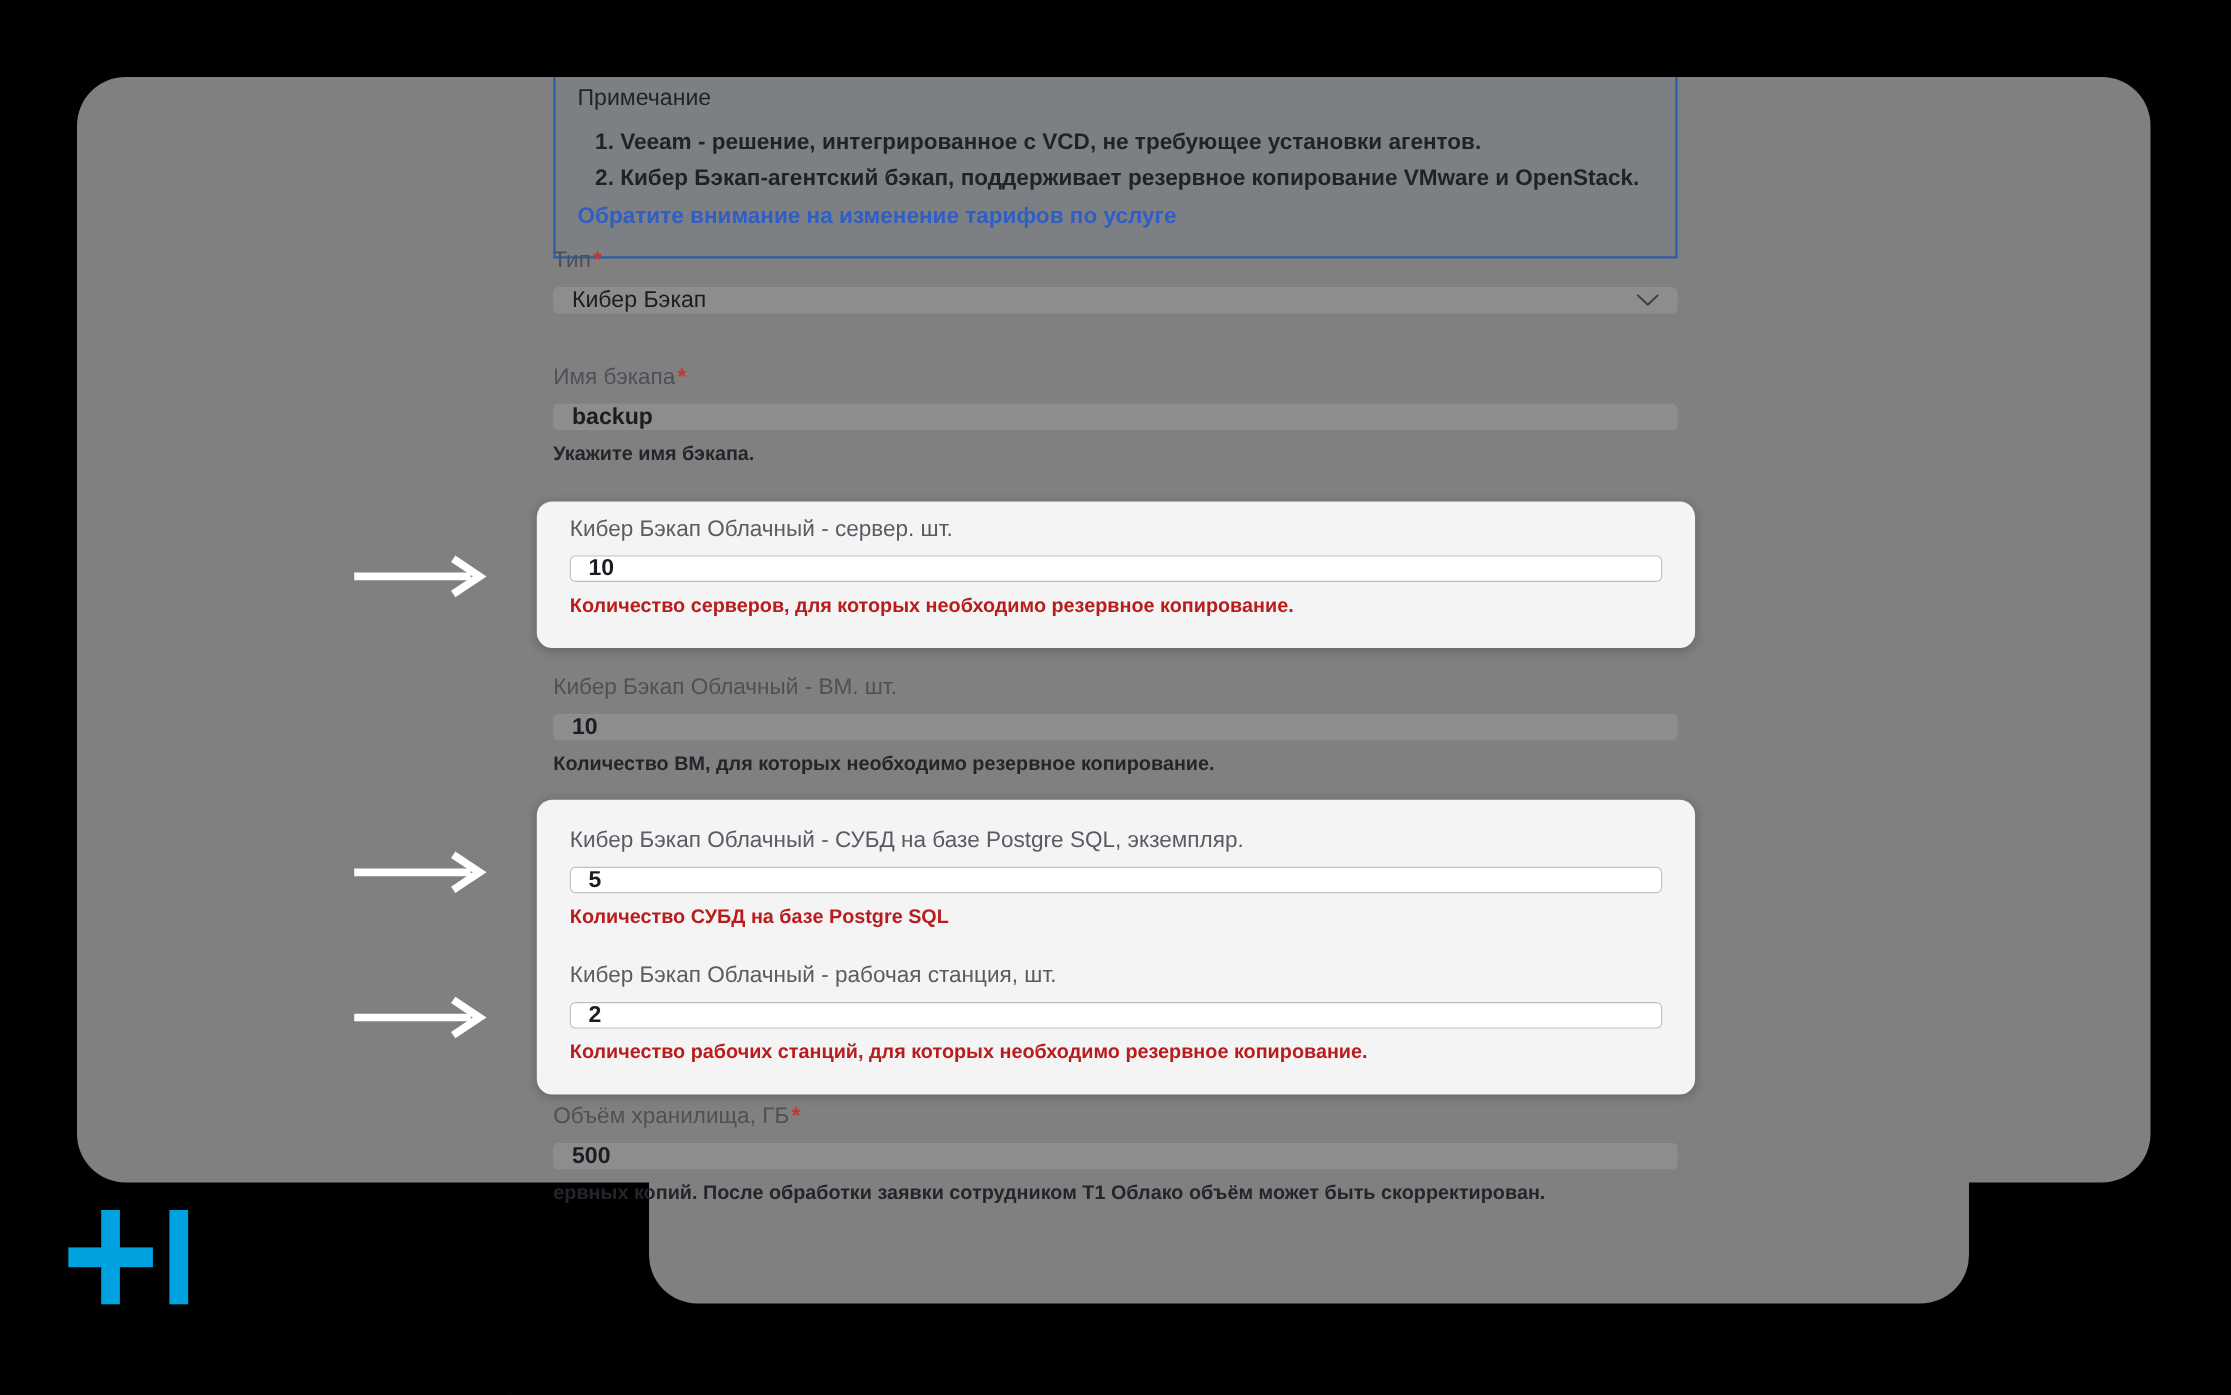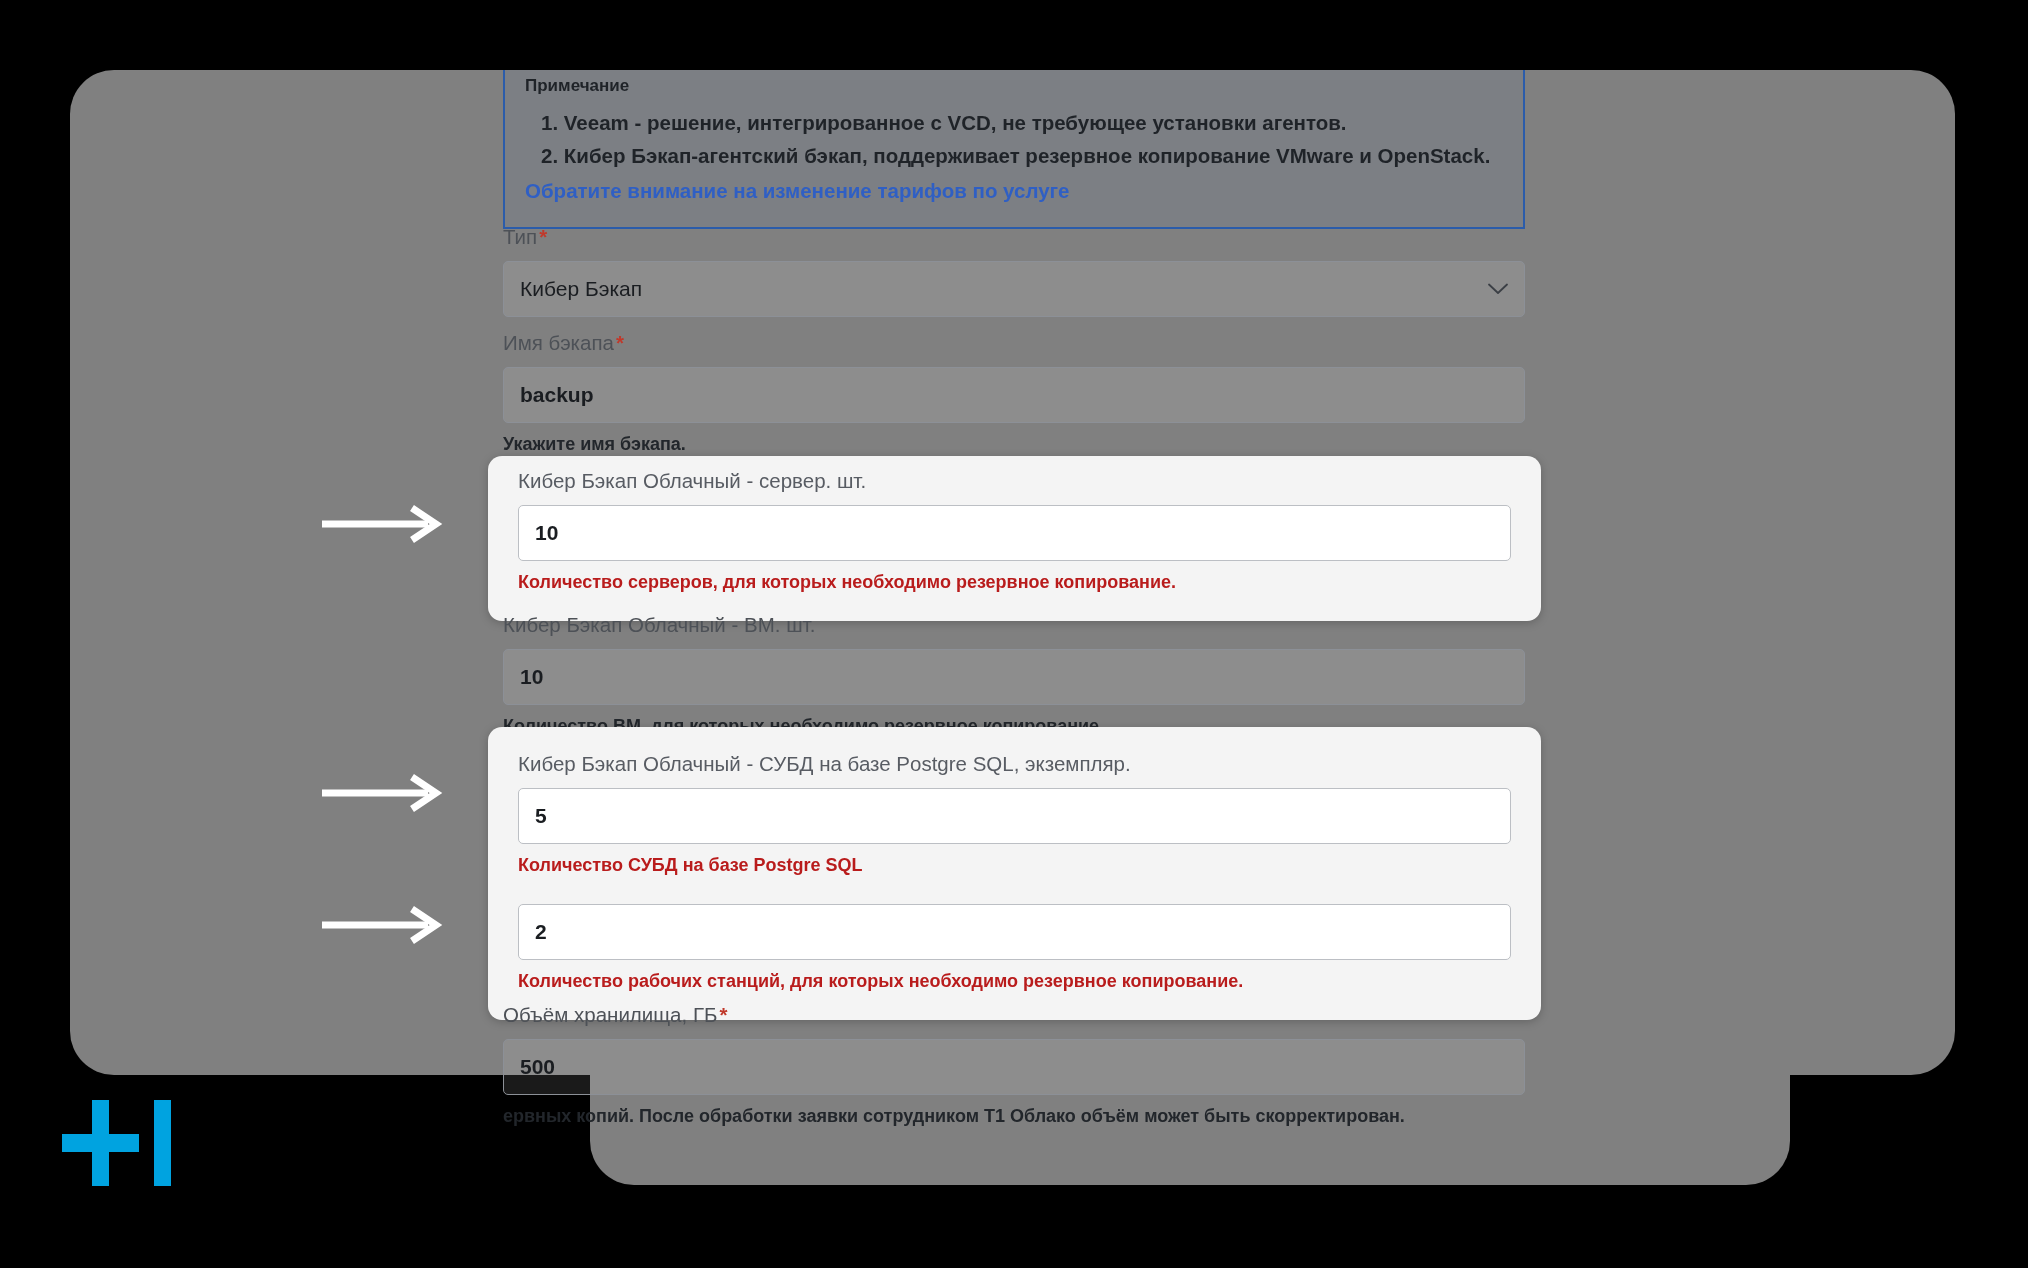--- a/index.html
+++ b/index.html
@@ -65,22 +65,22 @@
     position: absolute;
     left: 433px;
     top: -15px;
     width: 1022px;
     box-sizing: border-box;
     border: 2px solid #2b5caa;
     background: rgba(120,126,134,0.55);
     padding: 16px 20px 20px 20px;
   }
   .note-title {
-    font-size: 17px;
-    font-weight: bold;
+    font-size: 21px;
+    font-weight: normal;
     color: #1f2328;
     line-height: 1.5;
     margin-bottom: 7px;
   }
   .note-line {
     font-size: 20.5px;
     font-weight: bold;
     color: #1f2328;
     line-height: 1.62;
     margin-left: 16px;
@@ -109,21 +109,21 @@
     white-space: nowrap;
   }
   .req {
     color: #c0392b;
     font-weight: bold;
     padding-left: 2px;
   }
   .control {
     box-sizing: border-box;
     width: 100%;
-    height: 56px;
+    height: 24px;
     border: 1px solid #8c9097;
     border-radius: 5px;
     background: rgba(255,255,255,0.10);
     display: flex;
     align-items: center;
     padding: 0 16px;
     font-size: 21px;
     color: #1a1d21;
     font-weight: 600;
   }
@@ -265,20 +265,21 @@
     <div class="hl-panel" id="panel-db-ws">
       <div class="field">
         <div class="field-label">Кибер Бэкап Облачный - СУБД на базе Postgre SQL, экземпляр.</div>
         <div class="control">
           <span>5</span>
         </div>
         <div class="help-text">Количество СУБД на базе Postgre SQL</div>
       </div>
       <div class="panel-gap"></div>
       <div class="field">
+        <div class="field-label">Кибер Бэкап Облачный - рабочая станция, шт.</div>
         <div class="control">
           <span>2</span>
         </div>
         <div class="help-text">Количество рабочих станций, для которых необходимо резервное копирование.</div>
       </div>
     </div>
 
     <div class="field" style="top:930px;">
       <div class="field-label">
         <span>Объём хранилища, ГБ</span><span class="req">*</span>

